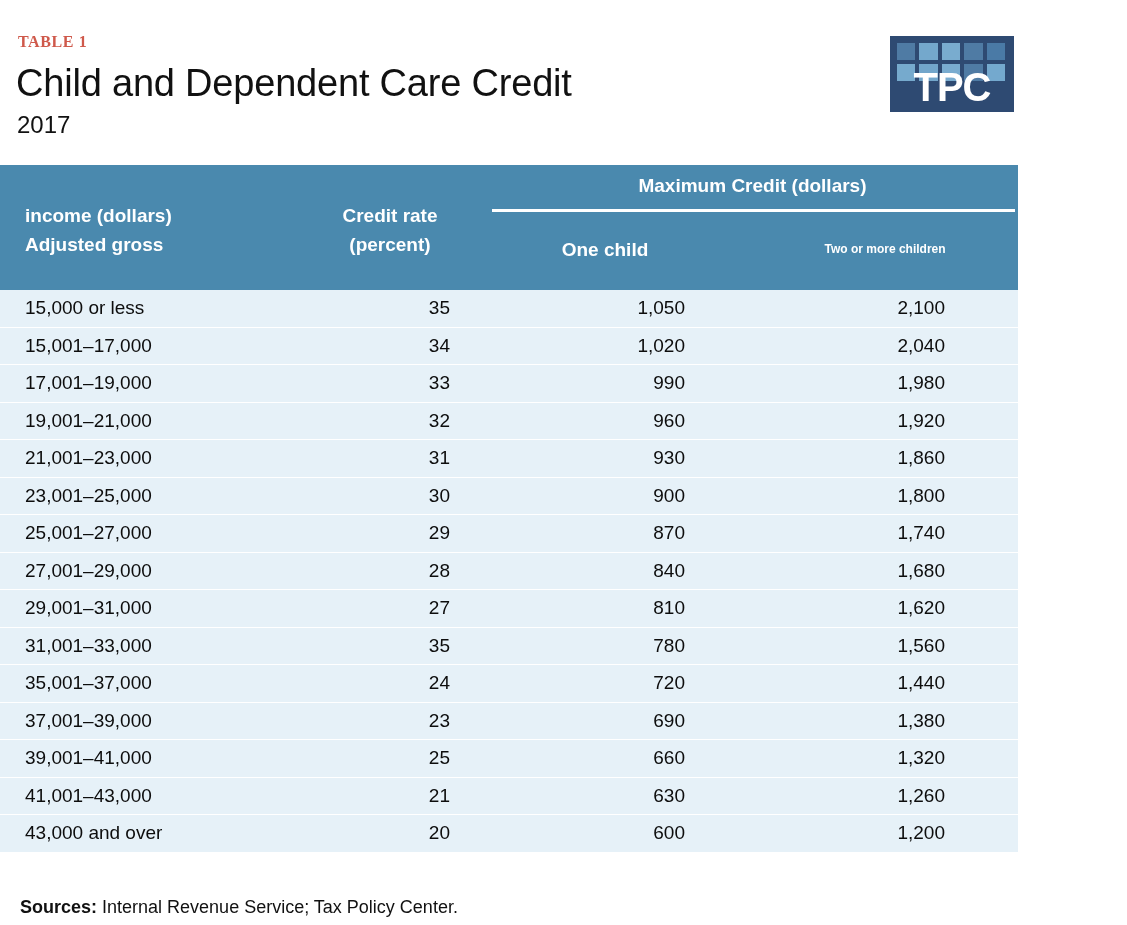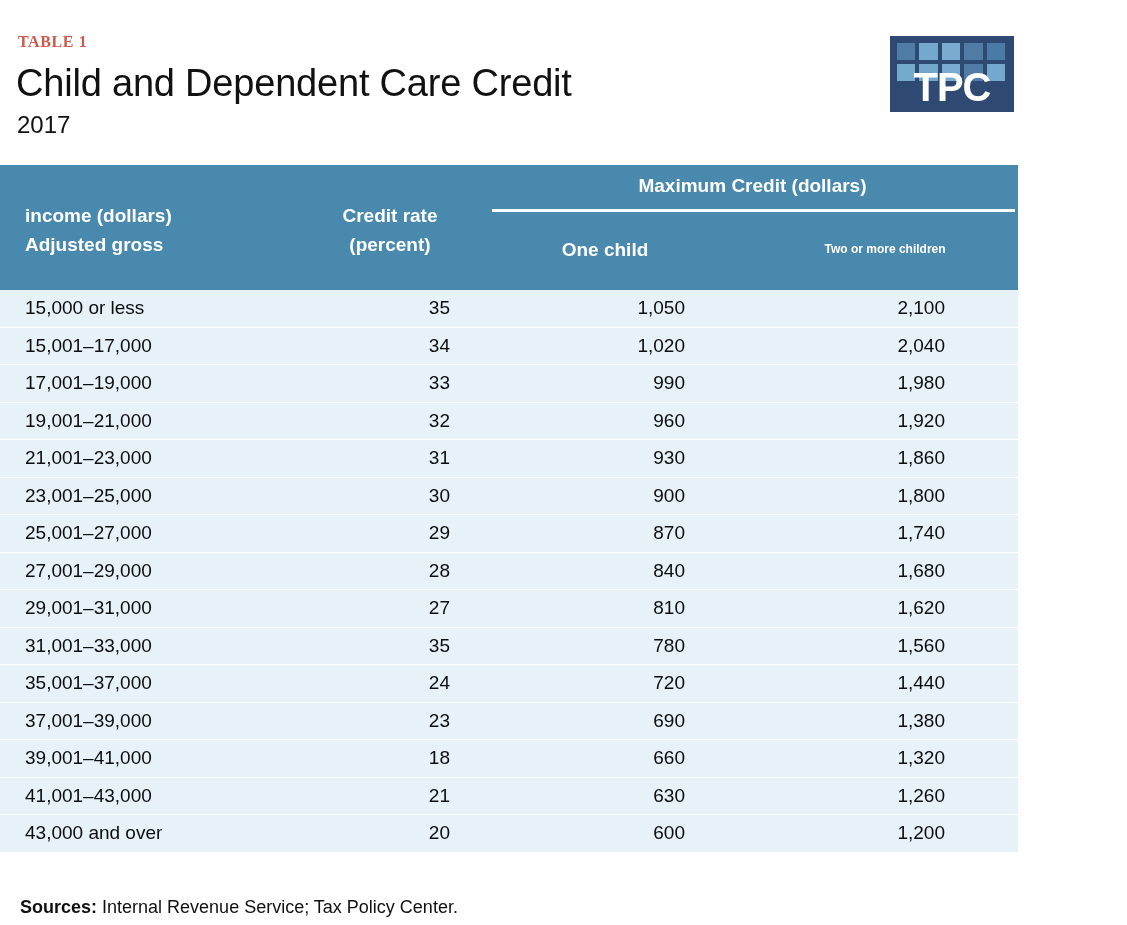--- a/index.html
+++ b/index.html
@@ -320,21 +320,21 @@
         <div class="cell cell-two">1,440</div>
       </div>
       <div class="table-row" style="background: rgb(230, 241, 248);">
         <div class="cell cell-agi">37,001–39,000</div>
         <div class="cell cell-rate">23</div>
         <div class="cell cell-one">690</div>
         <div class="cell cell-two">1,380</div>
       </div>
       <div class="table-row" style="background: rgb(230, 241, 248);">
         <div class="cell cell-agi">39,001–41,000</div>
-        <div class="cell cell-rate">18</div>
+        <div class="cell cell-rate">25</div>
         <div class="cell cell-one">660</div>
         <div class="cell cell-two">1,320</div>
       </div>
       <div class="table-row" style="background: rgb(230, 241, 248);">
         <div class="cell cell-agi">41,001–43,000</div>
         <div class="cell cell-rate">21</div>
         <div class="cell cell-one">630</div>
         <div class="cell cell-two">1,260</div>
       </div>
       <div class="table-row" style="background: rgb(230, 241, 248);">

